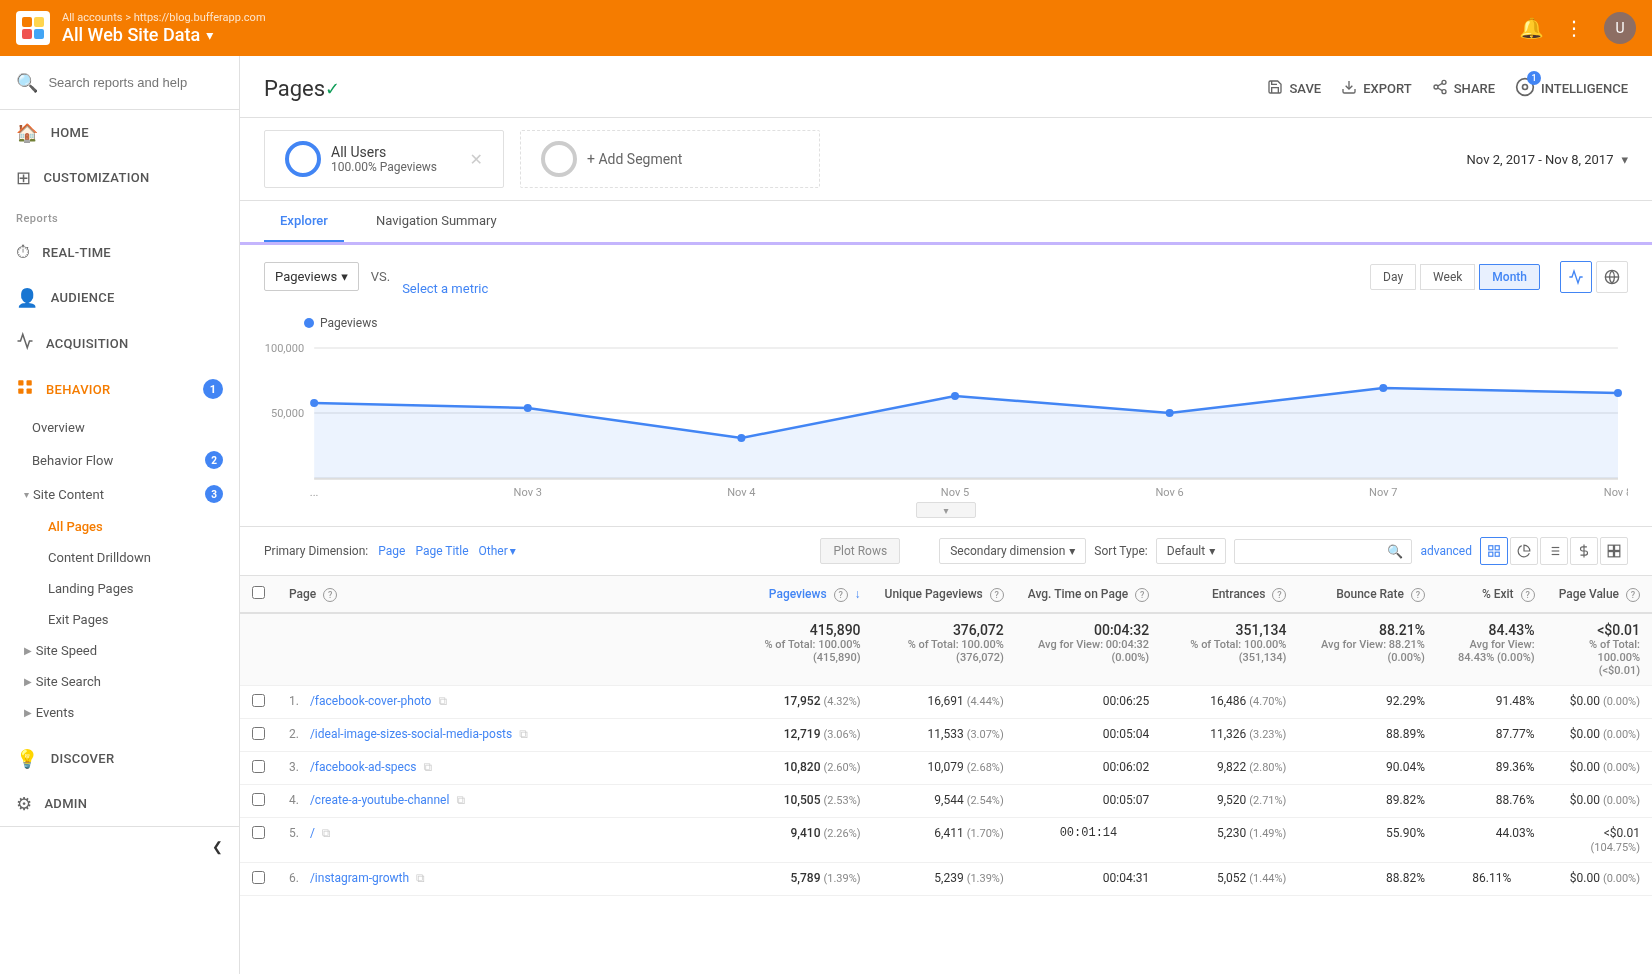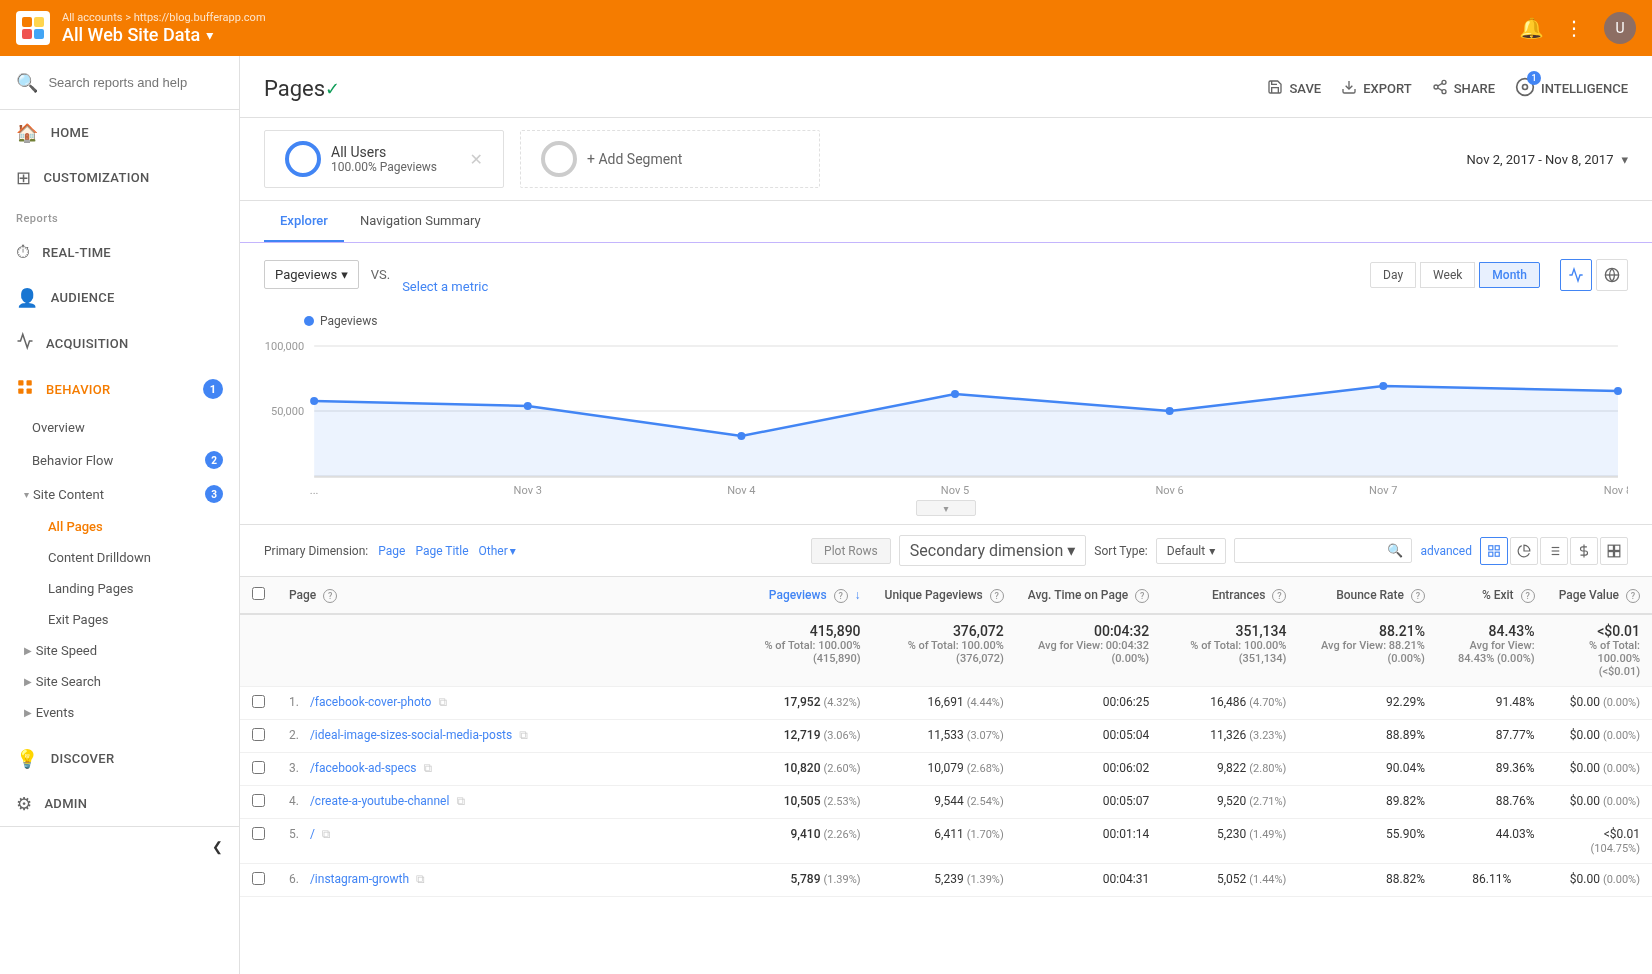--- a/index.html
+++ b/index.html
@@ -48,21 +48,21 @@
     .segment-circle { width: 36px; height: 36px; border-radius: 50%; border: 4px solid #4285f4; display: flex; align-items: center; justify-content: center; flex-shrink: 0; }
     .segment-circle.empty { border-color: #ccc; }
     .segment-info { flex: 1; }
     .segment-name { font-size: 14px; font-weight: 400; color: #404040; }
     .segment-sub { font-size: 12px; color: #666; }
     .segment-add { display: flex; align-items: center; gap: 8px; color: #666; font-size: 14px; }
     .date-range { margin-left: auto; display: flex; align-items: center; gap: 8px; font-size: 13px; color: #333; cursor: pointer; }
     .date-range .arrow { color: #666; }
 
     
-    .explorer-tabs { display: flex; padding: 0 24px; gap: 0; border-bottom: 1px solid #c4b5fd; }
+    .explorer-tabs { display: flex; padding: 0 24px; gap: 16px; border-bottom: 3px solid #c4b5fd; }
     .explorer-tab { padding: 12px 16px; cursor: pointer; font-size: 13px; color: #555; border-bottom: 2px solid transparent; }
     .explorer-tab.active { color: #4285f4; border-bottom-color: #4285f4; font-weight: 500; }
 
     
     .chart-controls { display: flex; align-items: center; padding: 12px 24px; gap: 12px; }
     .metric-dropdown { display: flex; align-items: center; gap: 4px; border: 1px solid #ccc; border-radius: 2px; padding: 6px 10px; cursor: pointer; font-size: 13px; color: #333; background: #fff; }
     .vs-label { font-size: 13px; color: #666; }
     .select-metric { font-size: 13px; color: #4285f4; cursor: pointer; margin-top: 24px; }
     .period-btns { margin-left: auto; display: flex; align-items: center; gap: 4px; }
     .period-btn { padding: 5px 12px; border: 1px solid #ddd; cursor: pointer; font-size: 12px; color: #555; background: #fff; }
@@ -80,21 +80,21 @@
     .chart-svg-wrap { width: 100%; height: 160px; position: relative; }
     .chart-svg-wrap svg { width: 100%; height: 100%; }
 
     
     .table-controls { display: flex; align-items: center; padding: 10px 24px; gap: 10px; border-top: 1px solid #e0e0e0; }
     .primary-dim { font-size: 12px; color: #555; }
     .dim-link { color: #4285f4; cursor: pointer; font-size: 12px; text-decoration: none; }
     .dim-other { display: flex; align-items: center; gap: 2px; color: #4285f4; cursor: pointer; font-size: 12px; }
     .table-actions { display: flex; align-items: center; gap: 8px; margin-left: auto; }
     .plot-rows-btn { padding: 5px 12px; border: 1px solid #ddd; border-radius: 2px; font-size: 12px; color: #888; background: #f5f5f5; cursor: pointer; }
-    .secondary-dim-btn { display: flex; align-items: center; gap: 4px; border: 1px solid #ddd; border-radius: 2px; padding: 5px 10px; font-size: 16px; color: #555; cursor: pointer; background: #fff; }
+    .secondary-dim-btn { display: flex; align-items: center; gap: 4px; border: 1px solid #ddd; border-radius: 2px; padding: 5px 10px; font-size: 12px; color: #555; cursor: pointer; background: #fff; margin-left: 31px; }
     .sort-type-btn { display: flex; align-items: center; gap: 4px; border: 1px solid #ddd; border-radius: 2px; padding: 5px 10px; font-size: 12px; color: #555; cursor: pointer; background: #fff; }
     .table-search { display: flex; align-items: center; gap: 4px; border: 1px solid #ddd; border-radius: 2px; padding: 4px 8px; background: #fff; }
     .table-search input { border: none; outline: none; font-size: 12px; width: 140px; }
     .advanced-link { color: #4285f4; font-size: 12px; cursor: pointer; }
     .table-view-btns { display: flex; gap: 2px; }
     .table-view-btn { width: 28px; height: 28px; border: 1px solid #ddd; display: flex; align-items: center; justify-content: center; cursor: pointer; color: #555; background: #fff; border-radius: 2px; font-size: 14px; }
     .table-view-btn.active { border-color: #4285f4; color: #4285f4; }
 
     
     .data-table { width: 100%; border-collapse: collapse; font-size: 12px; }
@@ -664,21 +664,21 @@
               <span class="copy-icon">⧉</span>
             </td>
             <td style="text-align:right;">
               <span style="font-weight:500;">9,410</span>
               <span class="sub-value">(2.26%)</span>
             </td>
             <td style="text-align:right;">
               <span>6,411</span>
               <span class="sub-value">(1.70%)</span>
             </td>
-            <td style="text-align:right;">00:01:14</td>
+            <td style="text-align:center;font-family:Liberation Mono, monospace;">00:01:14</td>
             <td style="text-align:right;">
               <span>5,230</span>
               <span class="sub-value">(1.49%)</span>
             </td>
             <td style="text-align:right;">55.90%</td>
             <td style="text-align:right;">44.03%</td>
             <td style="text-align:right;">
               <span>&lt;$0.01</span>
               <span class="sub-value">(104.75%)</span>
             </td>

